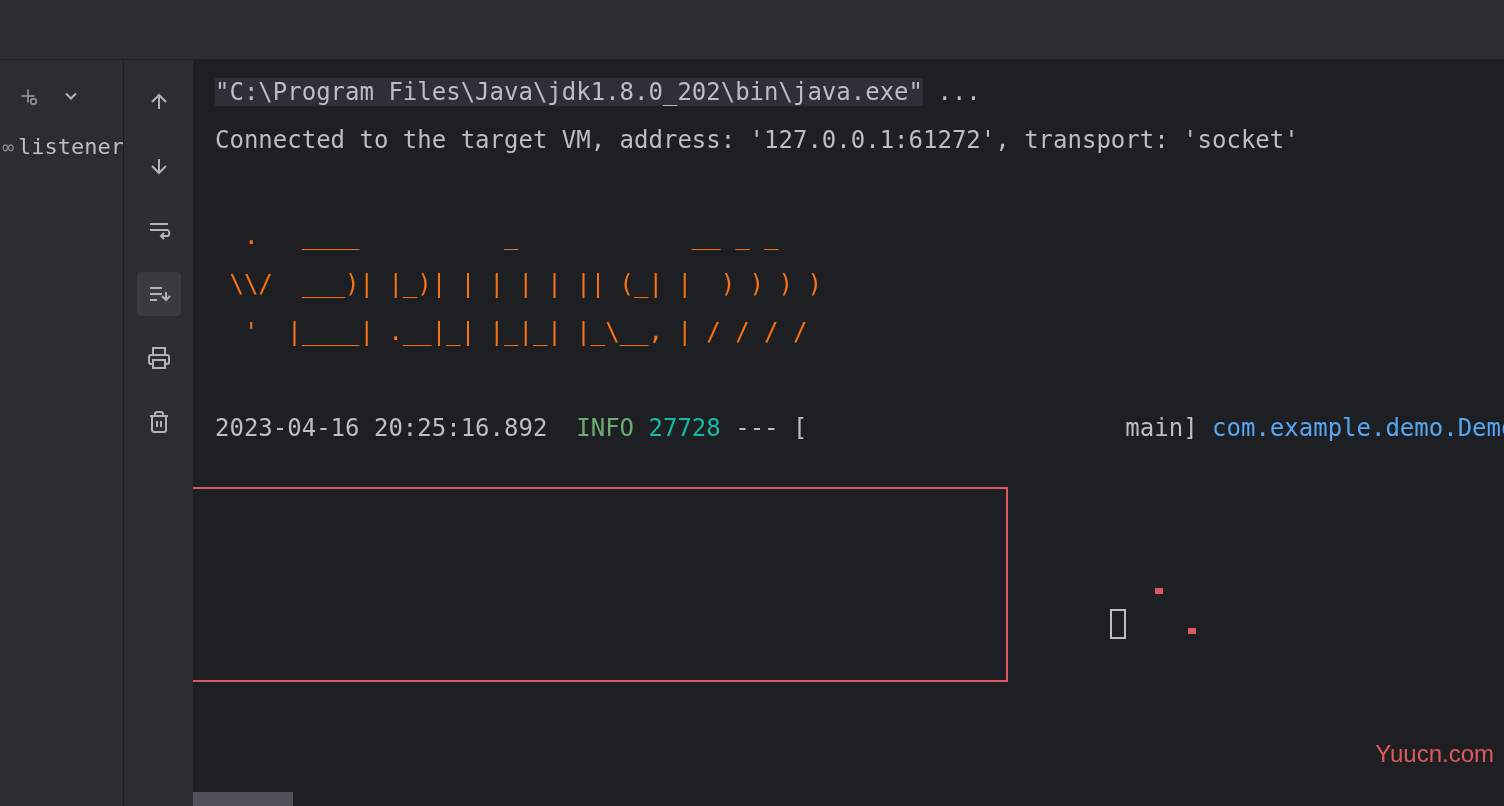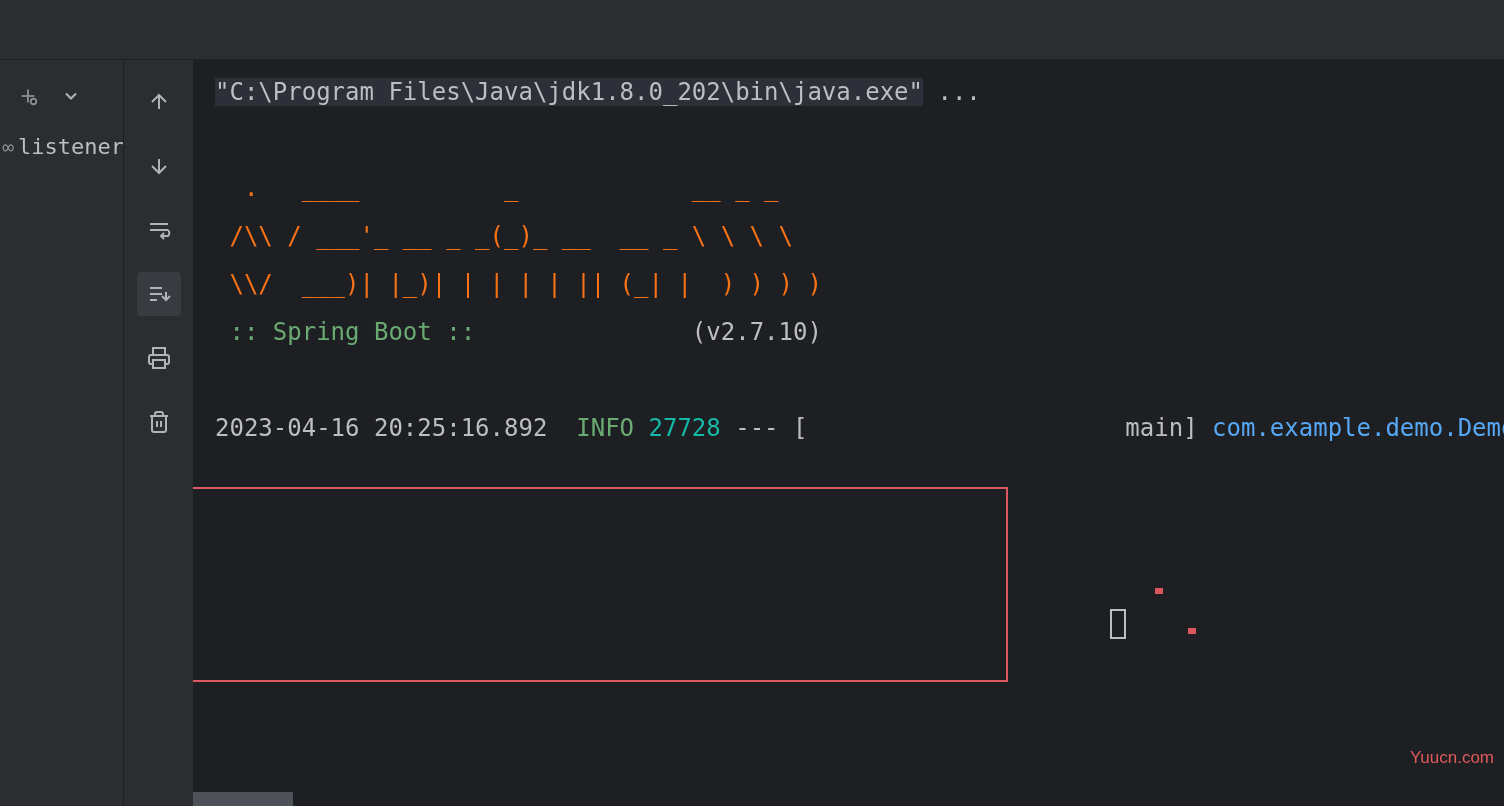--- a/index.html
+++ b/index.html
@@ -28,21 +28,21 @@
 .green { color: #6aab73; }
 .magenta { color: #14b8a6; }
 .cyan { color: #56a8f5; }
 
 .highlight-box { position: absolute; border: 2px solid #db5860; pointer-events: none; }
 .box-main { left: -75px; top: 427px; width: 890px; height: 195px; }
 .red-dot1 { position: absolute; left: 962px; top: 528px; width: 8px; height: 6px; background: #db5860; }
 .red-dot2 { position: absolute; left: 995px; top: 568px; width: 8px; height: 6px; background: #db5860; }
 .cursor-box { position: absolute; left: 917px; top: 549px; width: 16px; height: 30px; border: 2px solid #bcbec4; }
 
-.watermark { position: absolute; bottom: 38px; right: 10px; color: #e05a5a; font-size: 17px; font-family: sans-serif; }
+.watermark { position: absolute; bottom: 38px; right: 10px; color: #e05a5a; font-size: 24px; font-family: sans-serif; }
 
 .bottom-scrollbar { position: absolute; bottom: 0; left: 0; height: 14px; width: 100px; background: #4e5157; }
 </style>
 </head>
 <body>
 
 <div class="top-bar"></div>
 
 <div class="main-area">
 
@@ -109,25 +109,25 @@
           <polyline points="3 6 5 6 21 6"></polyline>
           <path d="M19 6v14a2 2 0 0 1-2 2H7a2 2 0 0 1-2-2V6m3 0V4a2 2 0 0 1 2-2h4a2 2 0 0 1 2 2v2"></path>
           <line x1="10" y1="11" x2="10" y2="17"></line>
           <line x1="14" y1="11" x2="14" y2="17"></line>
         </svg>
     </div>
   </div>
 
   <div class="console">
     <div class="console-line"><span class="cmd-highlight">"C:\Program Files\Java\jdk1.8.0_202\bin\java.exe"</span><span> ...</span></div>
+    <div class="console-line">Connected to the target VM, address: '127.0.0.1:61272', transport: 'socket'</div>
     <div class="console-line"> </div>
     <div class="console-line ascii">  .   ____          _            __ _ _</div>
-    <div class="console-line ascii"> /\\ / ___'_ __ _ _(_)_ __  __ _ \ \ \ \</div>
     <div class="console-line ascii"> \\/  ___)| |_)| | | | | || (_| |  ) ) ) )</div>
-    <div class="console-line"><span class="green"> :: Spring Boot :: </span>              <span>(v2.7.10)</span></div>
+    <div class="console-line ascii">  '  |____| .__|_| |_|_| |_\__, | / / / /</div>
     <div class="console-line"> </div>
     <div class="console-line"><span>2023-04-16 20:25:16.892  </span><span class="green">INFO</span><span class="magenta"> 27728</span><span> --- [</span>           <span>           main] </span><span class="cyan">com.example.demo.DemoAp</span></div>
 
     <div class="highlight-box box-main"></div>
     <div class="red-dot1"></div>
     <div class="red-dot2"></div>
     <div class="cursor-box"></div>
 
     <div class="watermark">Yuucn.com</div>
     <div class="bottom-scrollbar"></div>

